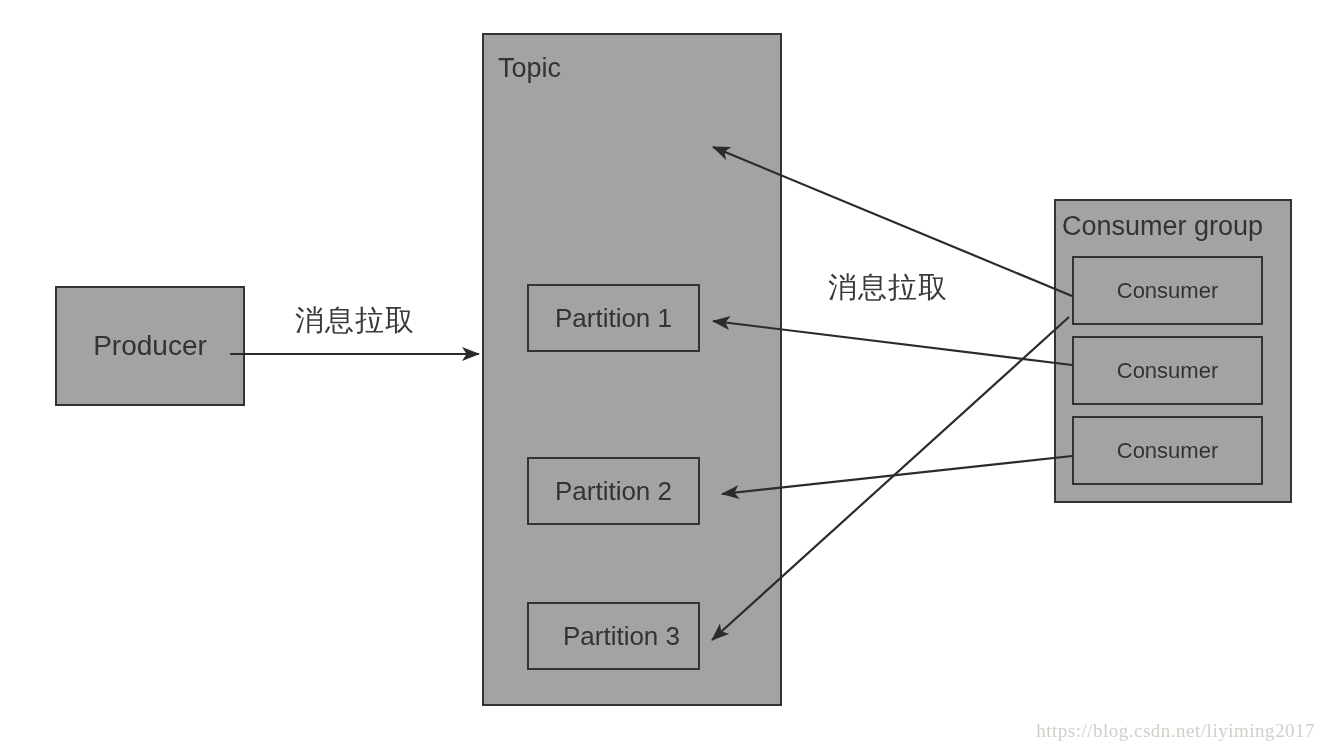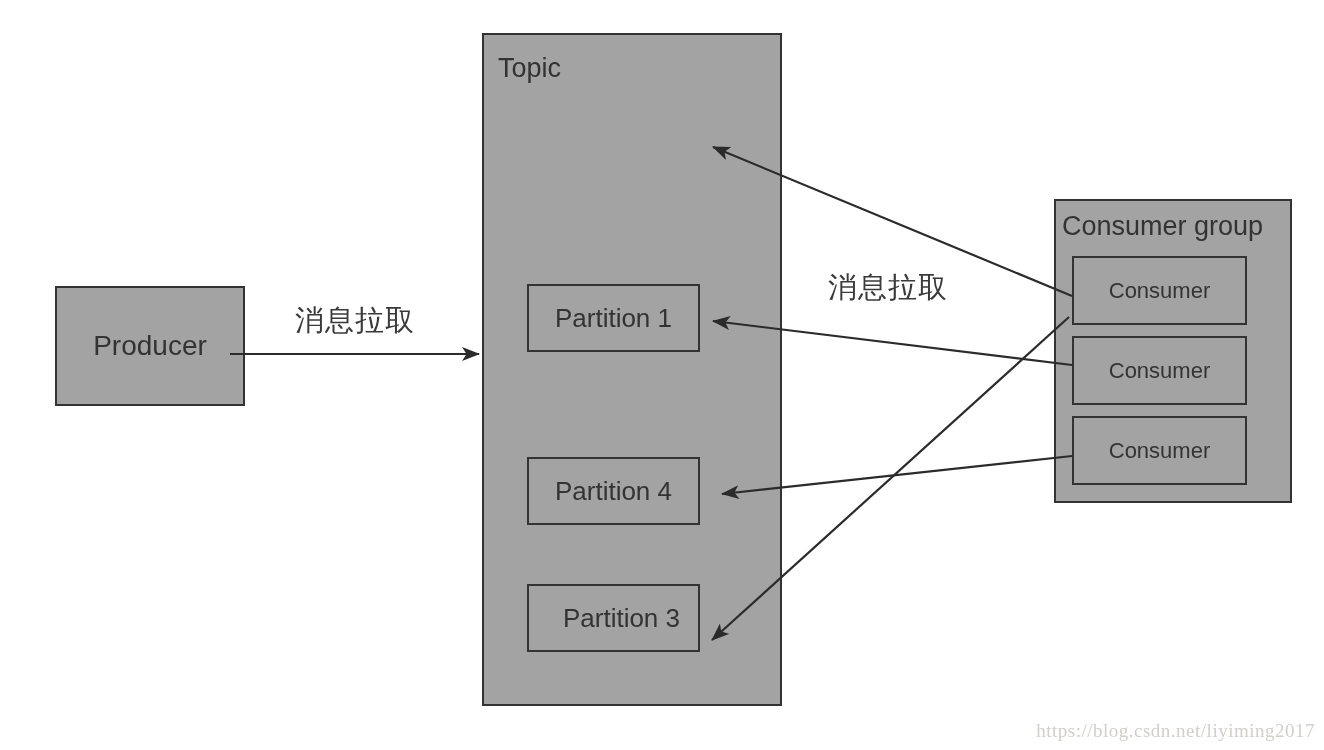--- a/index.html
+++ b/index.html
@@ -54,37 +54,37 @@
   }
   .partition-box {
     left: 527px;
     width: 173px; height: 68px;
     font-size: 26px;
     z-index: 3;
   }
   .p0 { top: 111px; }
   .p1 { top: 284px; }
   .p2 { top: 457px; }
-  .p3 { top: 584px; padding-left: 16px; }
+  .p3 { top: 602px; padding-left: 16px; }
   .consumer-group-box {
     left: 1054px; top: 199px;
     width: 238px; height: 304px;
     display: block;
     z-index: 1;
   }
   .consumer-group-label {
     position: absolute;
     left: 6px; top: 10px;
     font-size: 27px;
     white-space: nowrap;
     color: #333333;
   }
   .consumer-box {
     left: 1072px;
-    width: 175px; height: 69px;
+    width: 191px; height: 69px;
     font-size: 22px;
     border-width: 2px;
     z-index: 3;
   }
   .c0 { top: 256px; }
   .c1 { top: 336px; }
   .c2 { top: 416px; }
   .edge-label {
     position: absolute;
     font-size: 29px;
@@ -130,21 +130,21 @@
   <div class="edge-label push-label">消息拉取</div>
 
   <div class="node topic-box">
     <span class="topic-label">Topic</span>
   </div>
 
   <div class="node partition-box p1">
     <span>Partition 1</span>
   </div>
   <div class="node partition-box p2">
-    <span>Partition 4</span>
+    <span>Partition 2</span>
   </div>
   <div class="node partition-box p3">
     <span>Partition 3</span>
   </div>
 
   <div class="edge-label pull-label">消息拉取</div>
 
   <div class="node consumer-group-box">
     <span class="consumer-group-label">Consumer group</span>
   </div>

